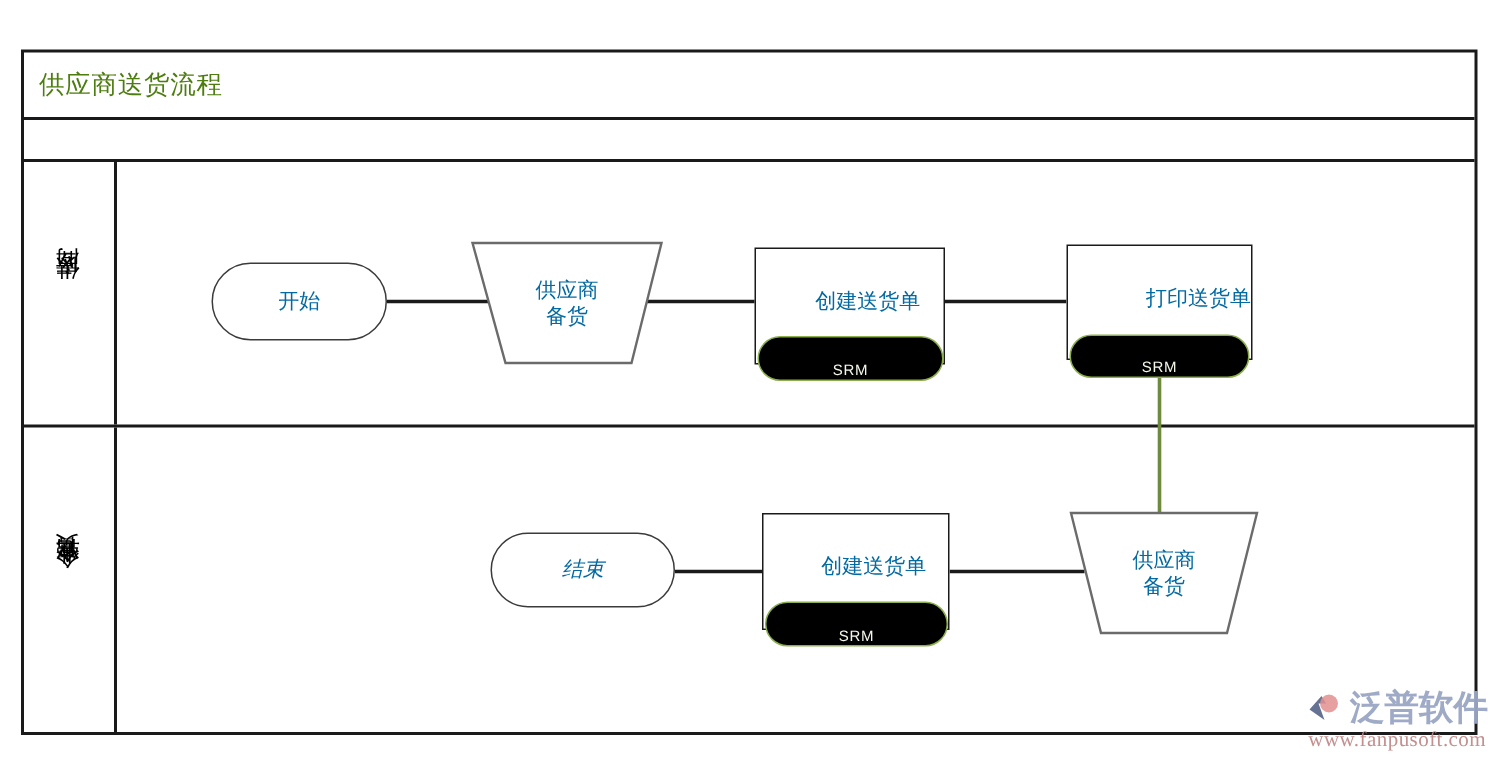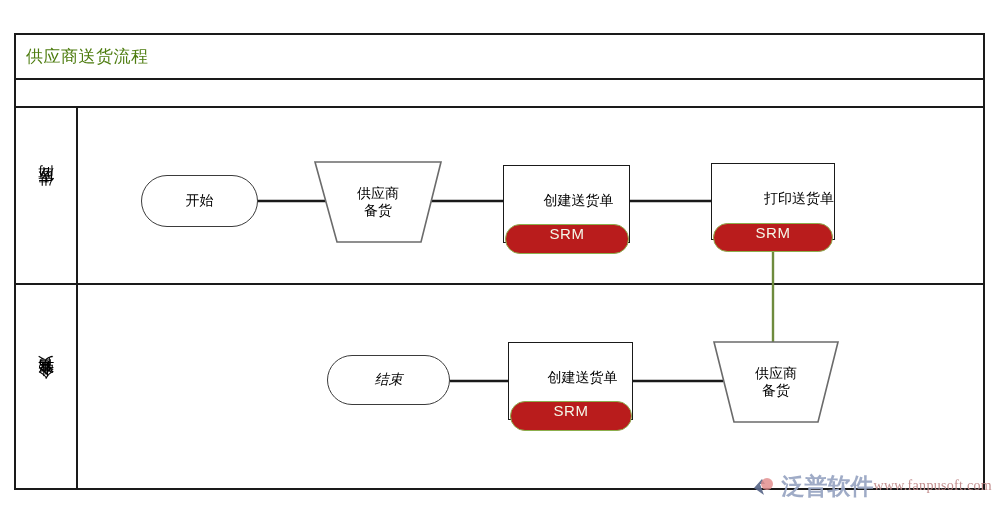--- a/index.html
+++ b/index.html
@@ -111,21 +111,21 @@
     pointer-events: none;
   }
 
   
   .node {
     position: absolute;
     box-sizing: border-box;
   }
   .node-label {
     font-size: 14px;
-    color: #000000;
+    color: #0369a1;
     line-height: 1.25;
     text-align: center;
     white-space: pre-line;
   }
 
   
   .pill {
     border: 1.3px solid #3b3b3b;
     border-radius: 999px;
     background: #ffffff;
@@ -156,39 +156,39 @@
     left: 0; top: 0; width: 100%; height: 100%;
   }
   .trap-wrap .node-label {
     position: relative;
     z-index: 2;
   }
 
   
   .srm-tag {
     position: absolute;
-    background: #b91c1c;
+    background: #000000;
     border: 1px solid #8cae4d;
     border-radius: 999px;
     display: flex;
-    align-items: flex-start;
+    align-items: flex-end;
     justify-content: center;
     color: #f4f7e8;
-    font-size: 15px;
+    font-size: 10px;
     letter-spacing: 0.5px;
     box-sizing: border-box;
   }
 
   
   .watermark {
     position: absolute;
     right: 8px;
     bottom: 4px;
     display: flex;
-    flex-direction: row;
+    flex-direction: column;
     align-items: center;
     opacity: 0.95;
     user-select: none;
     justify-content: center;
   }
   .wm-top {
     display: flex;
     align-items: center;
     gap: 3px;
   }

